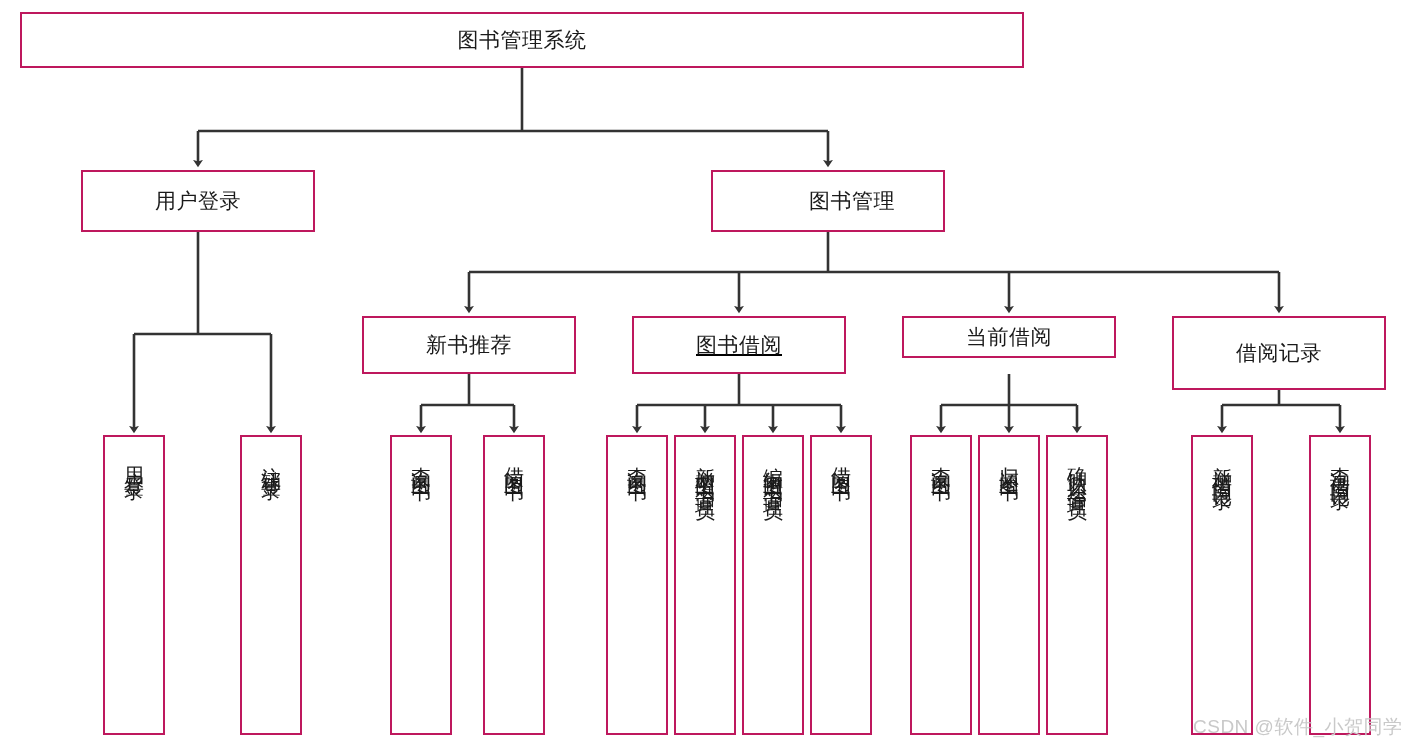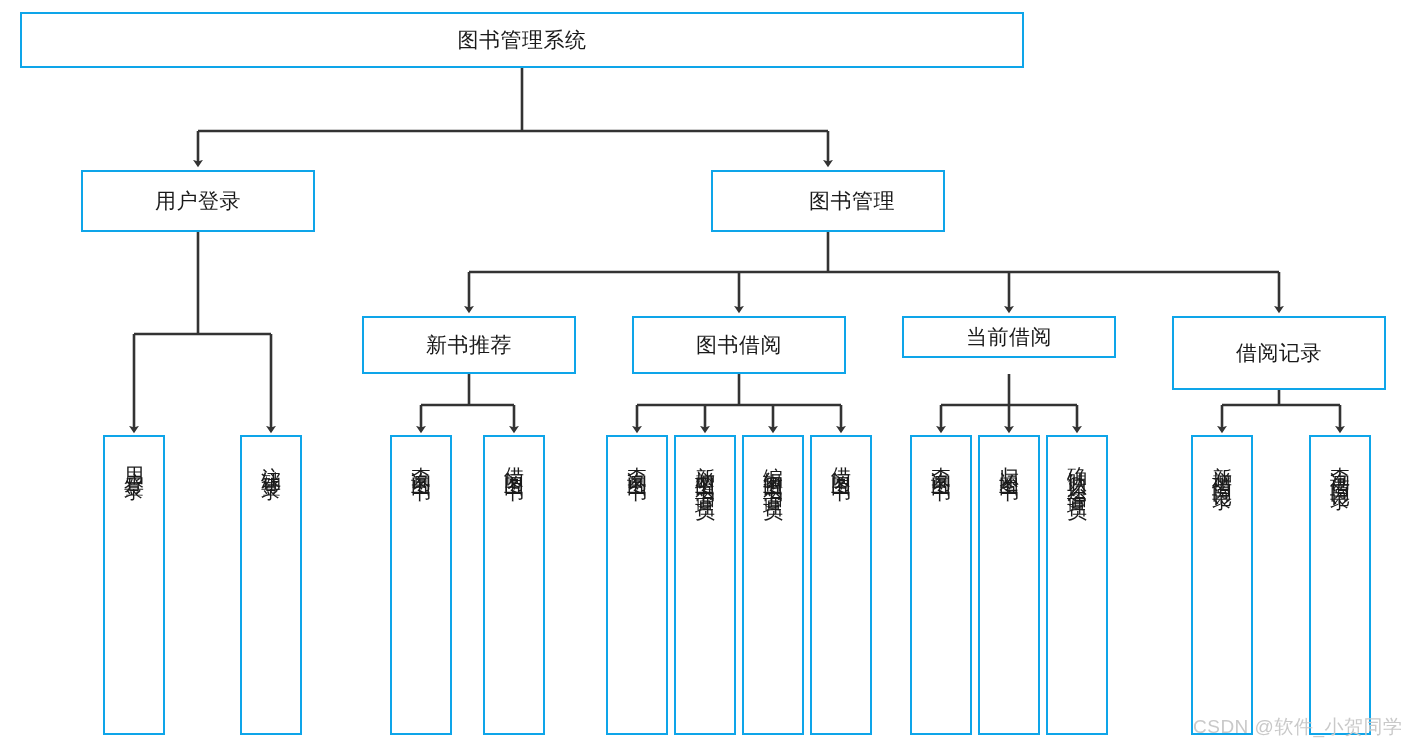--- a/index.html
+++ b/index.html
@@ -23,21 +23,21 @@
     left: 0;
     top: 0;
     width: 1405px;
     height: 747px;
     pointer-events: none;
   }
   .node-box {
     position: absolute;
     box-sizing: border-box;
     background: #ffffff;
-    border: 2px solid #0ea5e9;
+    border: 2px solid #be185d;
     display: flex;
     align-items: center;
     justify-content: center;
     z-index: 2;
   }
   .node-label {
     color: #1a1a1a;
     font-size: 21px;
     line-height: 1.18;
     letter-spacing: 0.5px;
@@ -152,21 +152,21 @@
   <div class="node-box node-l1" style="left:81px; top:170px; width:234px; height:62px;">
     <span class="node-label">用户登录</span>
   </div>
   <div class="node-box node-l1" style="left:711px; top:170px; width:234px; height:62px;padding-left:48px;">
     <span class="node-label">图书管理</span>
   </div>
 
   <div class="node-box node-l2" style="left:362px; top:316px; width:214px; height:58px;">
     <span class="node-label">新书推荐</span>
   </div>
-  <div class="node-box node-l2" style="left:632px; top:316px; width:214px; height:58px;">
+  <div class="node-box node-l2" style="left:632px; top:316px; width:214px; height:58px;text-decoration:underline;">
     <span class="node-label">图书借阅</span>
   </div>
   <div class="node-box node-l2" style="left:902px; top:316px; width:214px; height:42px;">
     <span class="node-label">当前借阅</span>
   </div>
   <div class="node-box node-l2" style="left:1172px; top:316px; width:214px; height:74px;">
     <span class="node-label">借阅记录</span>
   </div>
 
   <div class="node-box node-leaf" style="left:103px; top:435px; width:62px; height:300px;">

